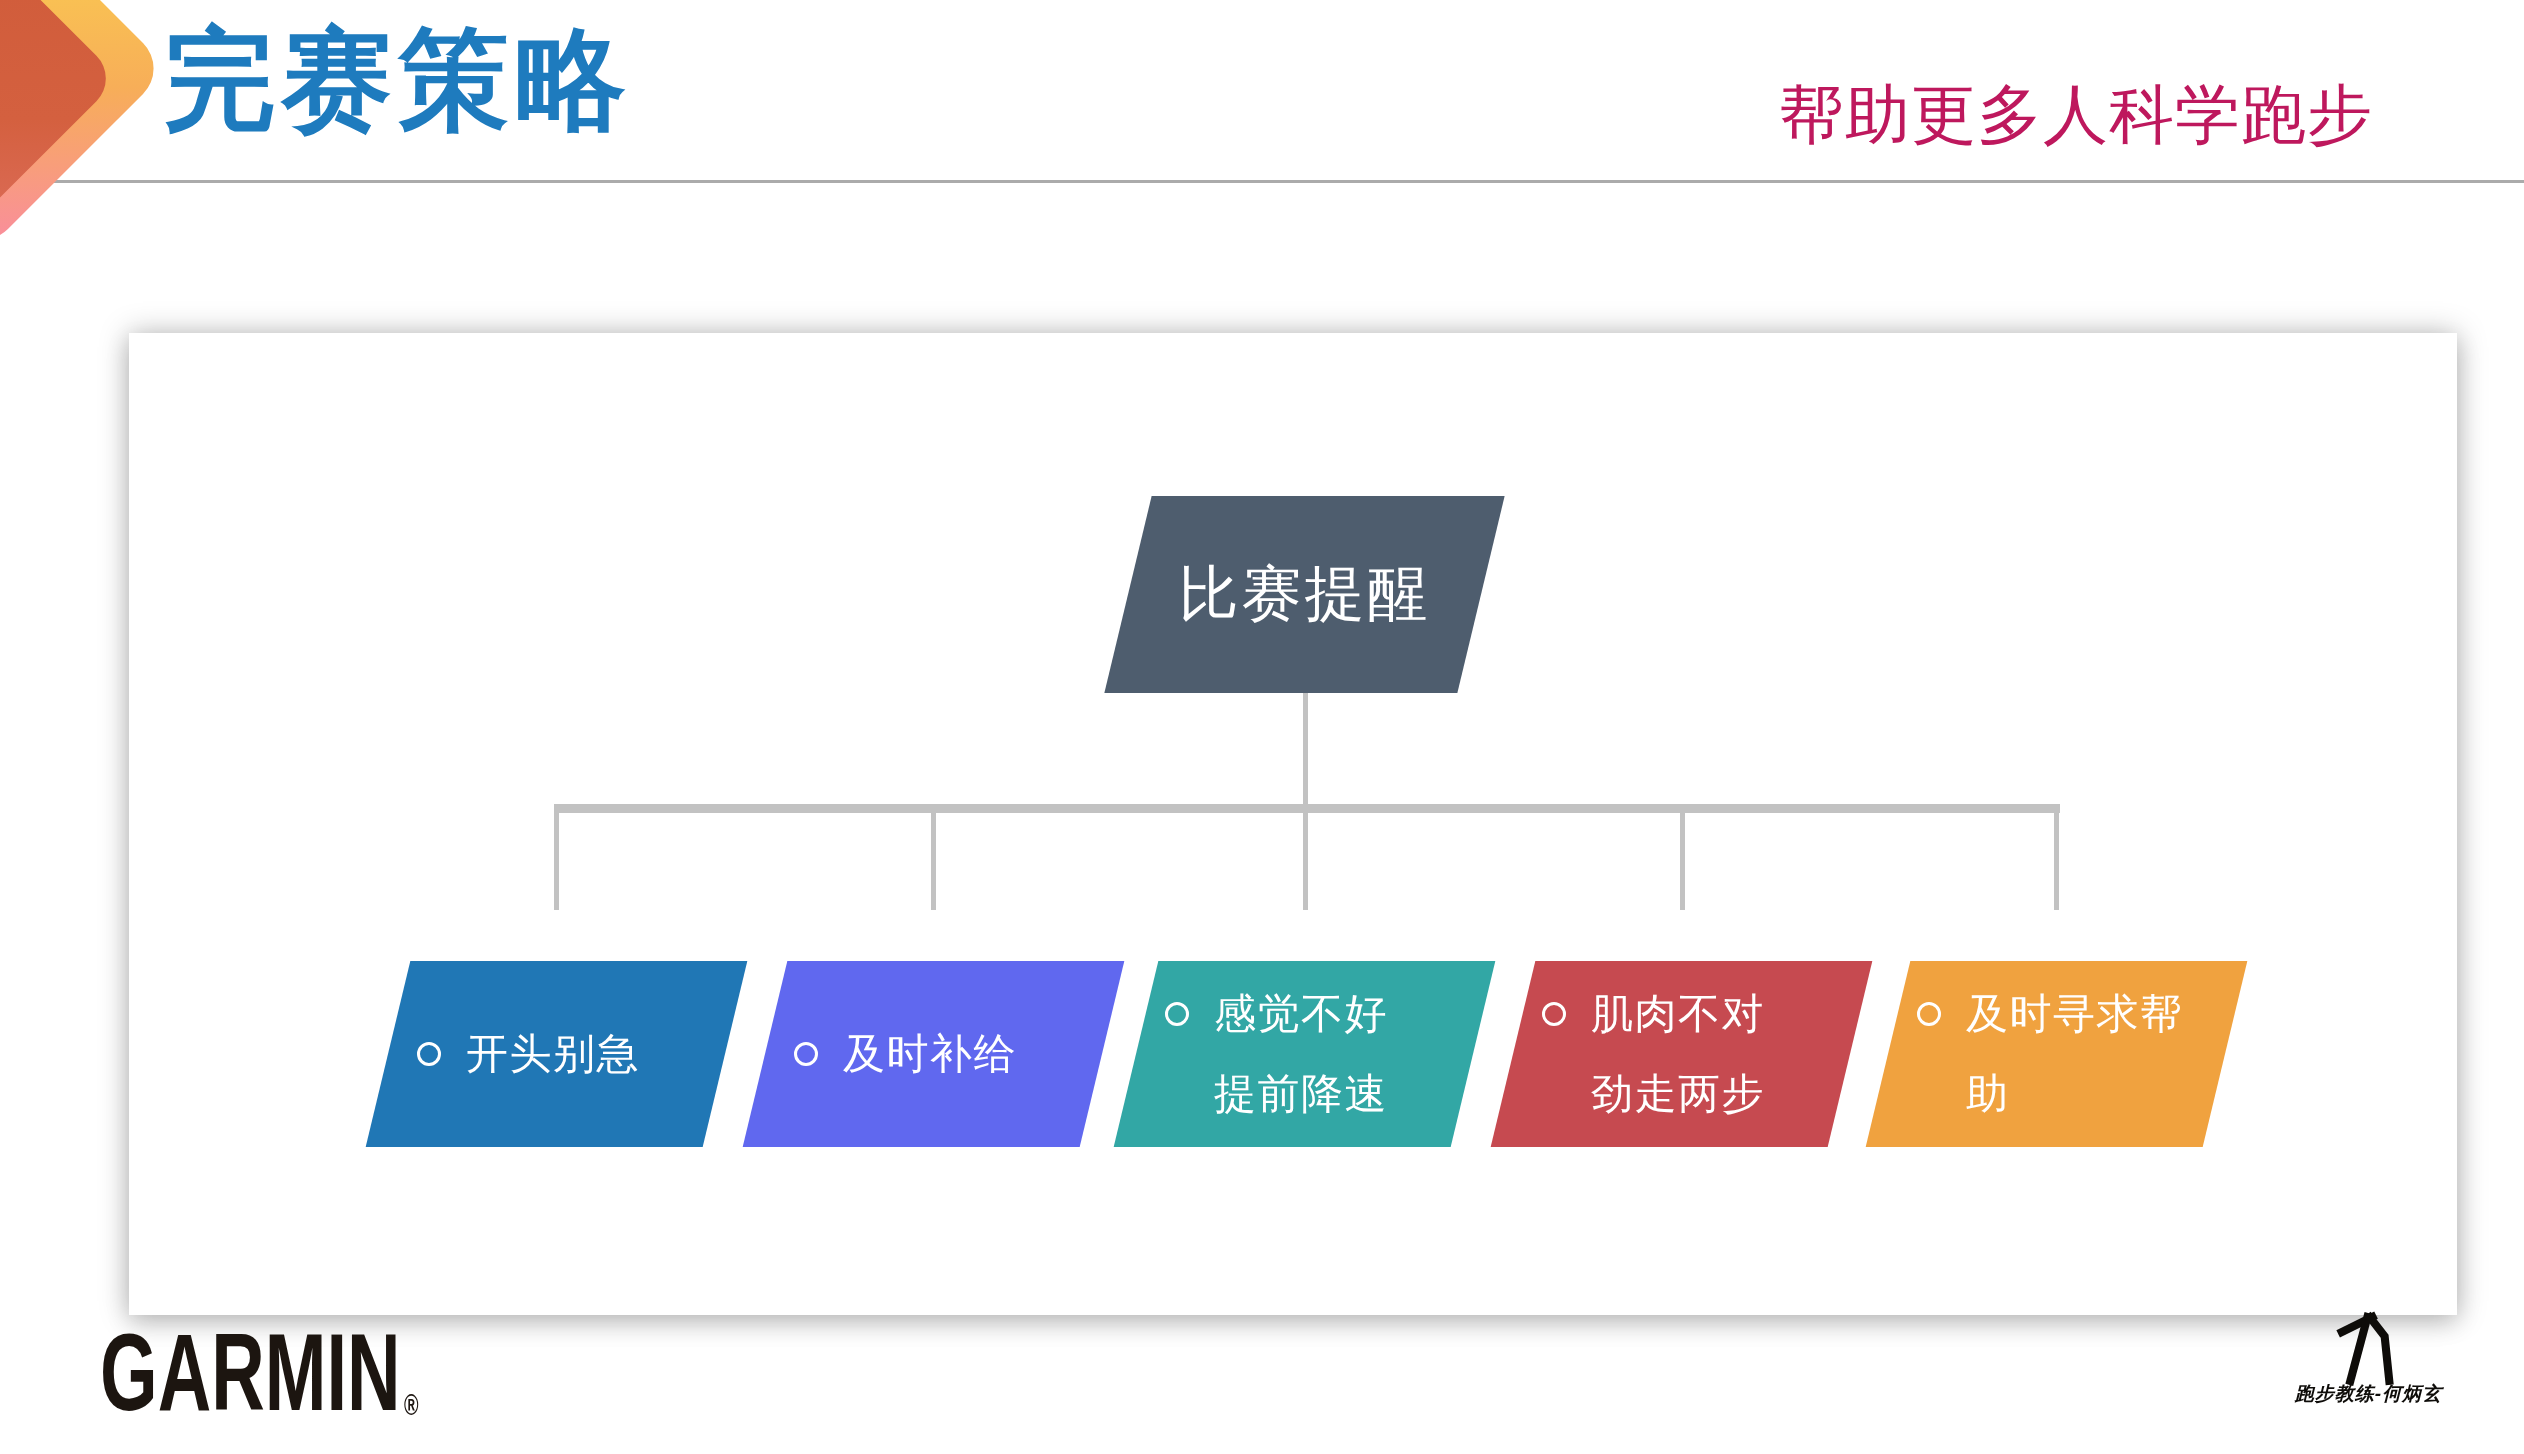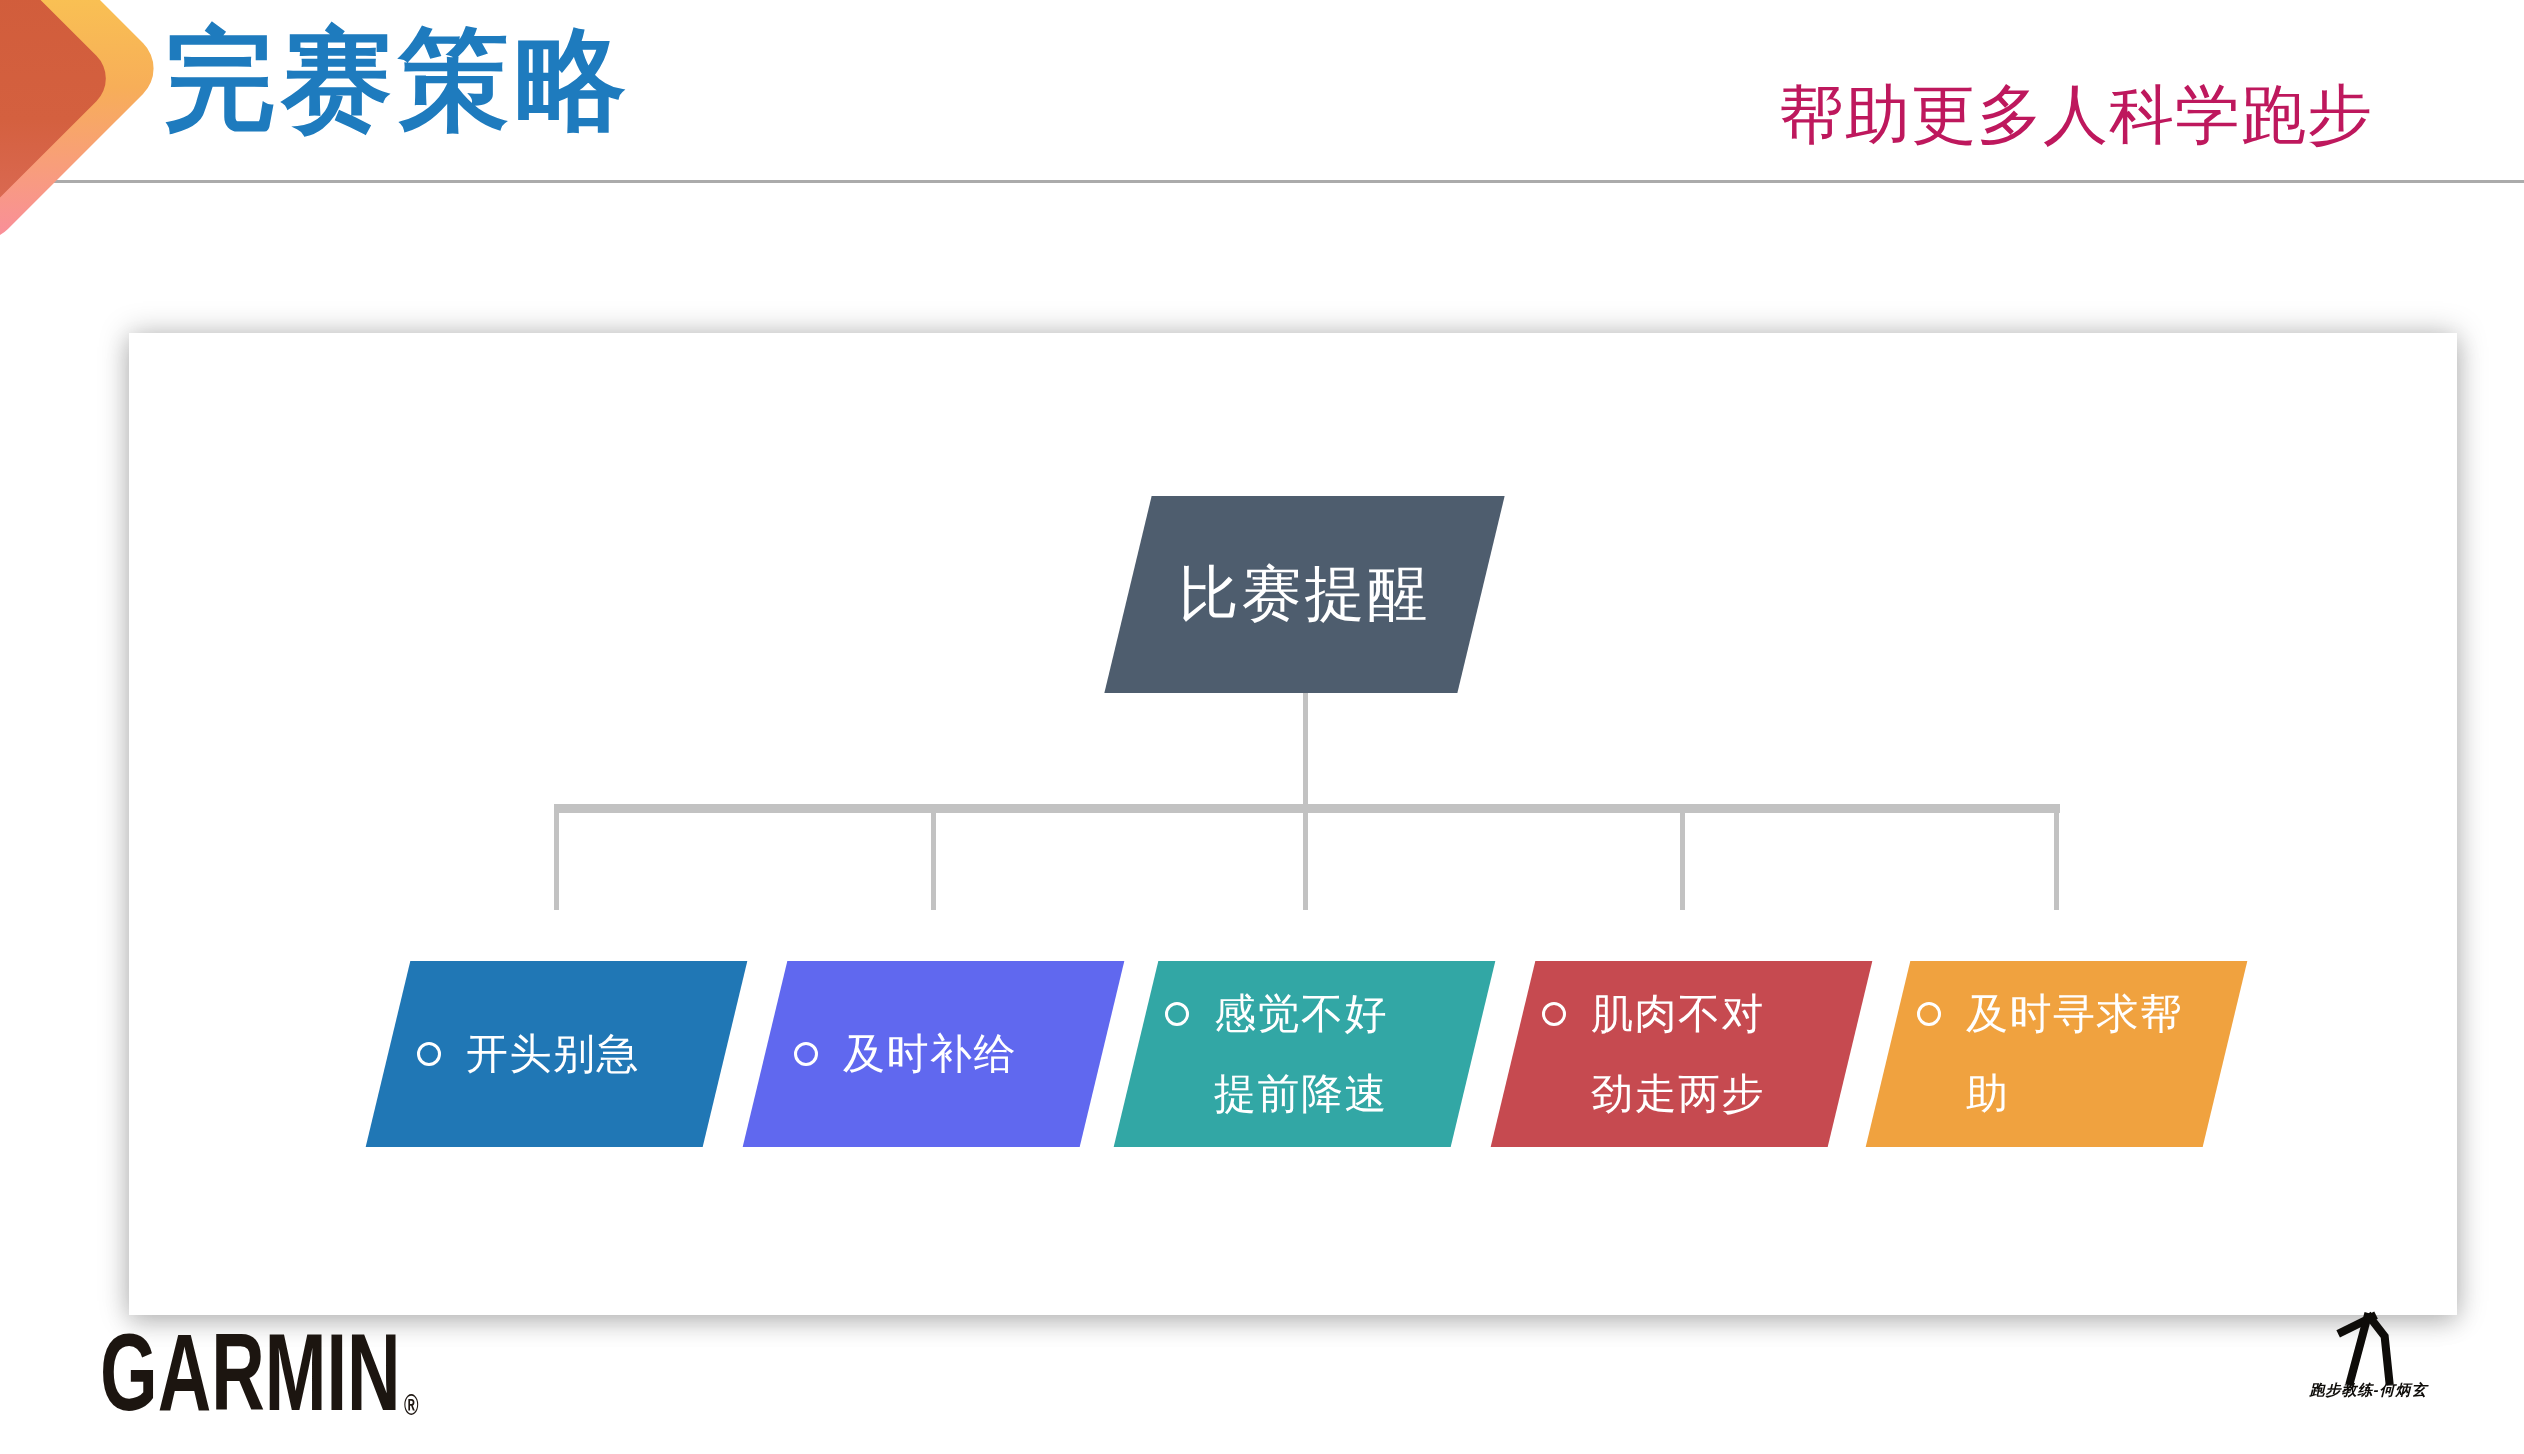--- a/index.html
+++ b/index.html
@@ -51,21 +51,21 @@
   .bline{color:#ffffff;font-size:42px;line-height:80px;letter-spacing:1.5px;white-space:nowrap;}
 
   
   .garmin{left:100px;top:1318px;display:flex;align-items:flex-end;z-index:4;
           transform:scale(0.68,1);transform-origin:left top;}
   .garmin-word{font-size:109px;line-height:109px;font-weight:900;letter-spacing:0;color:#1C1510;}
   .garmin-reg{font-size:29px;line-height:29px;font-weight:700;color:#1C1510;margin:0 0 7px 5px;}
 
   .runner{left:2323px;top:1311px;z-index:4;}
   .credit{left:2293px;top:1381px;width:151px;text-align:center;z-index:4;
-          font-size:15px;font-weight:700;font-style:italic;letter-spacing:1px;color:#0E0C09;
+          font-size:19px;font-weight:700;font-style:italic;letter-spacing:1px;color:#0E0C09;
           white-space:nowrap;}
 </style>
 </head>
 <body>
 
 <div class="abs underline"></div>
 <div class="abs slide-title" style="color: rgb(30, 123, 190);">完赛策略</div>
 <div class="abs tagline" style="color: #be185d;">帮助更多人科学跑步</div>
 
 <div class="abs deco deco-yellow"></div>

